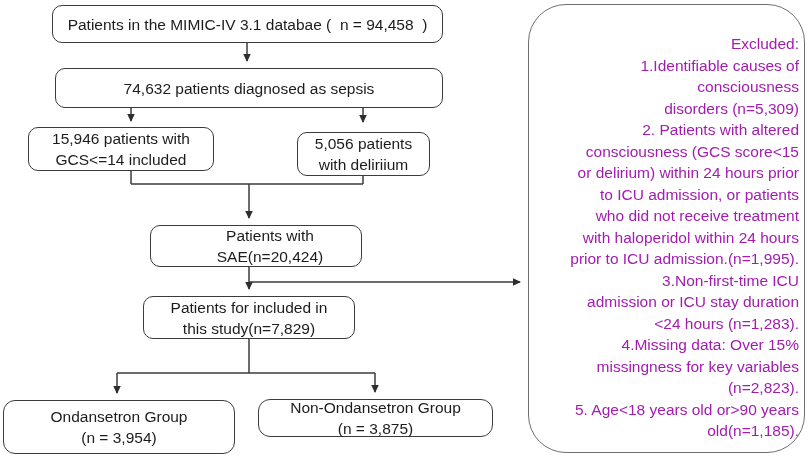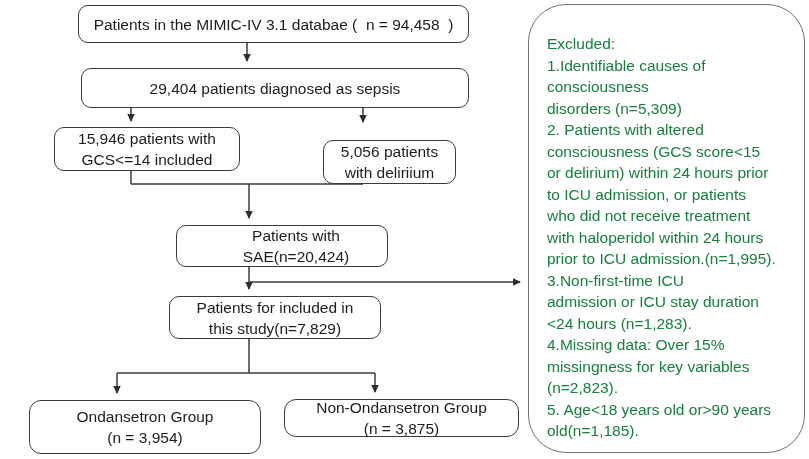--- a/index.html
+++ b/index.html
@@ -23,21 +23,20 @@
     border-radius: 10px;
     background: #ffffff;
     display: flex;
     align-items: center;
     justify-content: center;
     text-align: center;
     font-size: 15.5px;
     line-height: 21px;
     white-space: pre-line;
     z-index: 2;
-    margin-left: 26px;
   }
   .connectors {
     position: absolute;
     left: 0;
     top: 0;
     z-index: 1;
   }
   .excluded-panel {
     position: absolute;
     box-sizing: border-box;
@@ -51,28 +50,28 @@
     z-index: 2;
   }
   .excluded-text {
     position: absolute;
     left: 18px;
     top: 28px;
     width: 252px;
     font-size: 15.5px;
     line-height: 21.5px;
     white-space: pre-line;
-    text-align: left;
-    color: #15803d;
+    text-align: right;
+    color: #a21caf;
   }
   
   .n-top            { left: 52px;  top: 5px;   width: 391px; height: 38px; }
   .n-sepsis         { left: 55px;  top: 68px;  width: 388px; height: 40px; }
   .n-gcs            { left: 28px;  top: 127px; width: 186px; height: 44px; }
-  .n-delirium       { left: 297px; top: 140px; width: 133px; height: 44px; }
+  .n-delirium       { left: 297px; top: 132px; width: 133px; height: 44px; }
   .n-sae            { left: 150px; top: 225px; width: 212px; height: 42px; padding-left: 28px; }
   .n-included       { left: 143px; top: 296px; width: 212px; height: 43px; }
   .n-ondansetron    { left: 3px;   top: 400px; width: 232px; height: 54px; border-radius: 12px; text-align: center; }
   .n-non-ondansetron{ left: 258px; top: 399px; width: 235px; height: 38px; border-radius: 12px; }
 </style>
 </head>
 <body>
 
 <div class="canvas">
 
@@ -102,21 +101,21 @@
 
       <path d="M249,339 L249,373"></path>
       <path d="M117,373 L375,373"></path>
       <path d="M117,373 L117,393" marker-end="url(#arr)"></path>
       <path d="M375,373 L375,392" marker-end="url(#arr)"></path>
     </g>
   </svg>
 
   <div class="node n-top">Patients in the MIMIC-IV 3.1 databae (&nbsp; n = 94,458 &nbsp;)</div>
 
-  <div class="node n-sepsis">29,404 patients diagnosed as sepsis</div>
+  <div class="node n-sepsis">74,632 patients diagnosed as sepsis</div>
 
   <div class="node n-gcs">15,946 patients with
 GCS&lt;=14 included</div>
 
   <div class="node n-delirium">5,056 patients
 with deliriium</div>
 
   <div class="node n-sae">Patients with
 SAE(n=20,424)</div>
 

